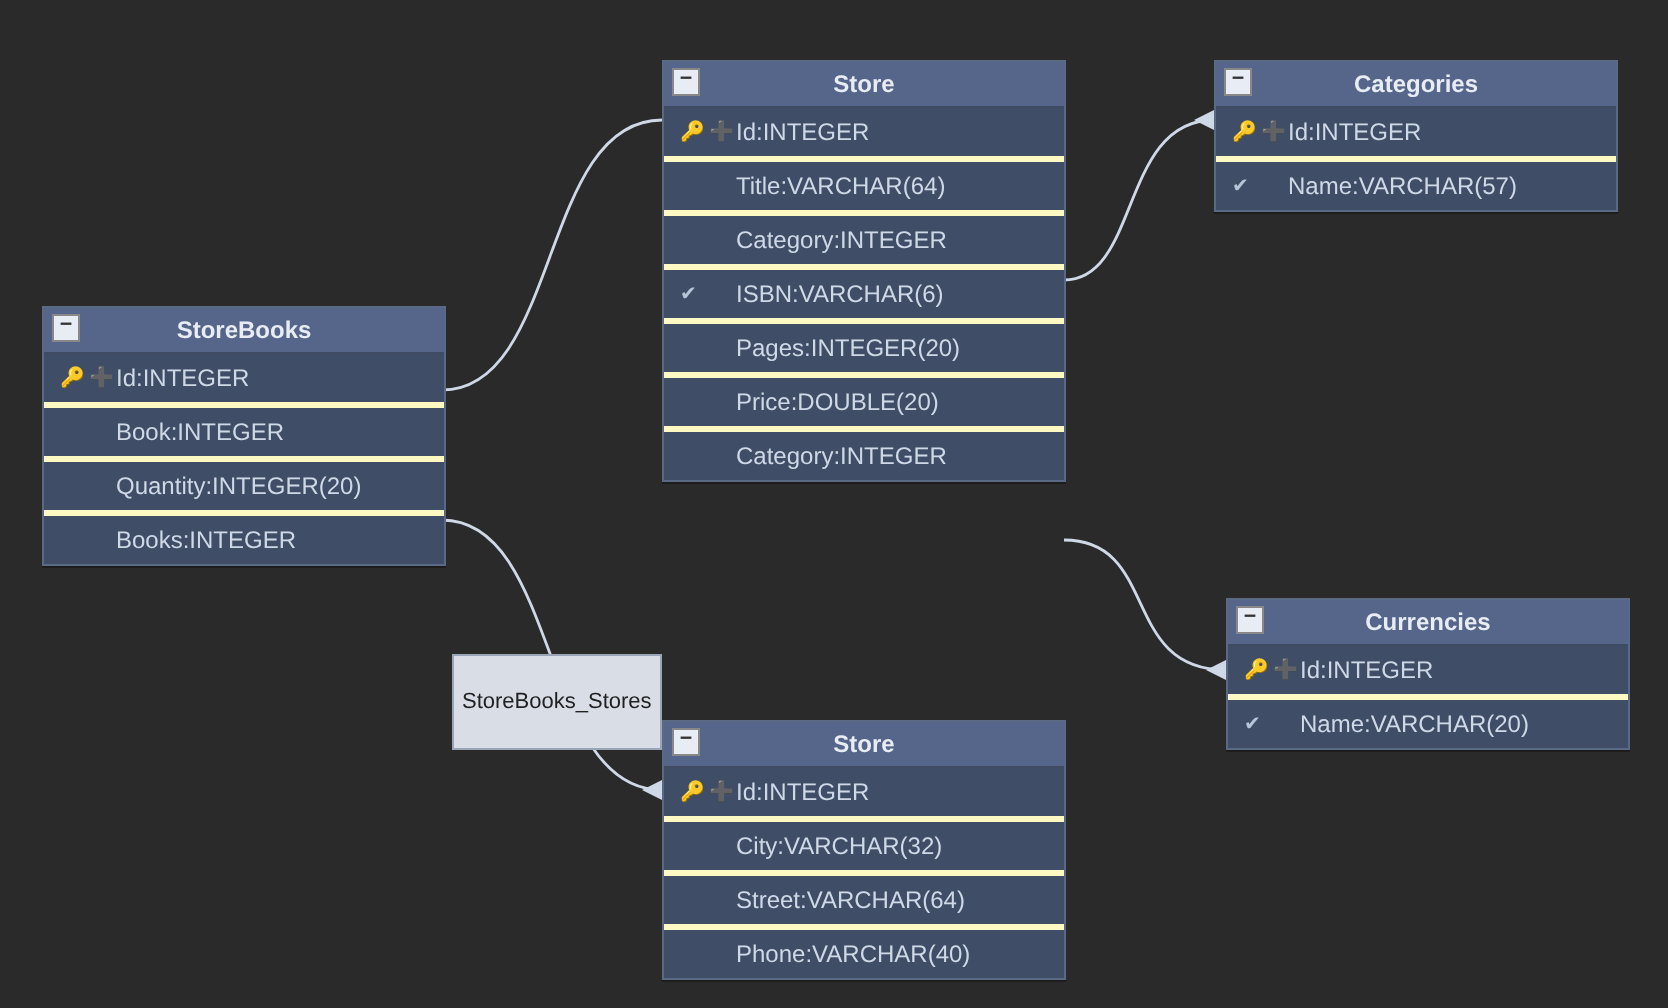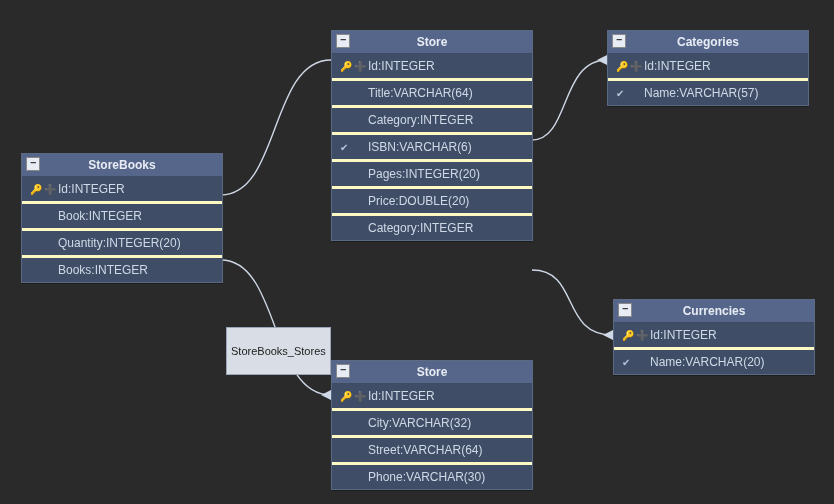--- a/index.html
+++ b/index.html
@@ -141,18 +141,18 @@
         <div class="row">
           <span class="ic"></span>
           <span>City:VARCHAR(32)</span>
         </div>
         <div class="row">
           <span class="ic"></span>
           <span>Street:VARCHAR(64)</span>
         </div>
         <div class="row">
           <span class="ic"></span>
-          <span>Phone:VARCHAR(30)</span>
+          <span>Phone:VARCHAR(40)</span>
         </div>
       </div>
     </div>
 
 </div>
 
 </body></html>

